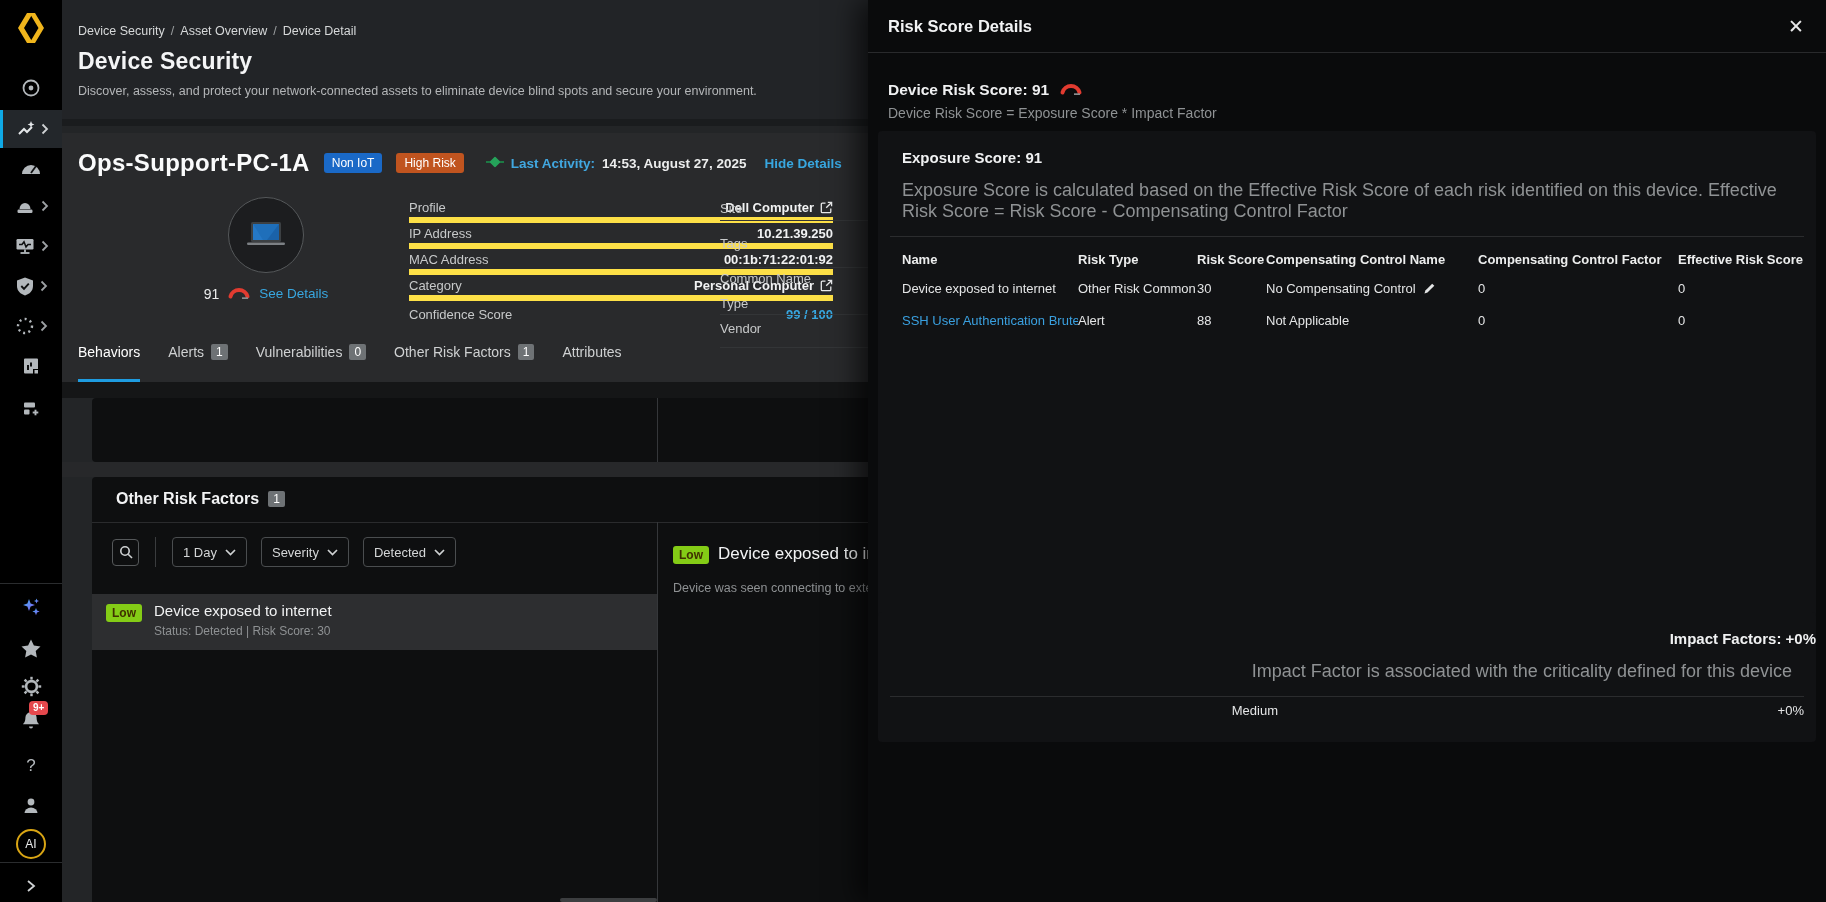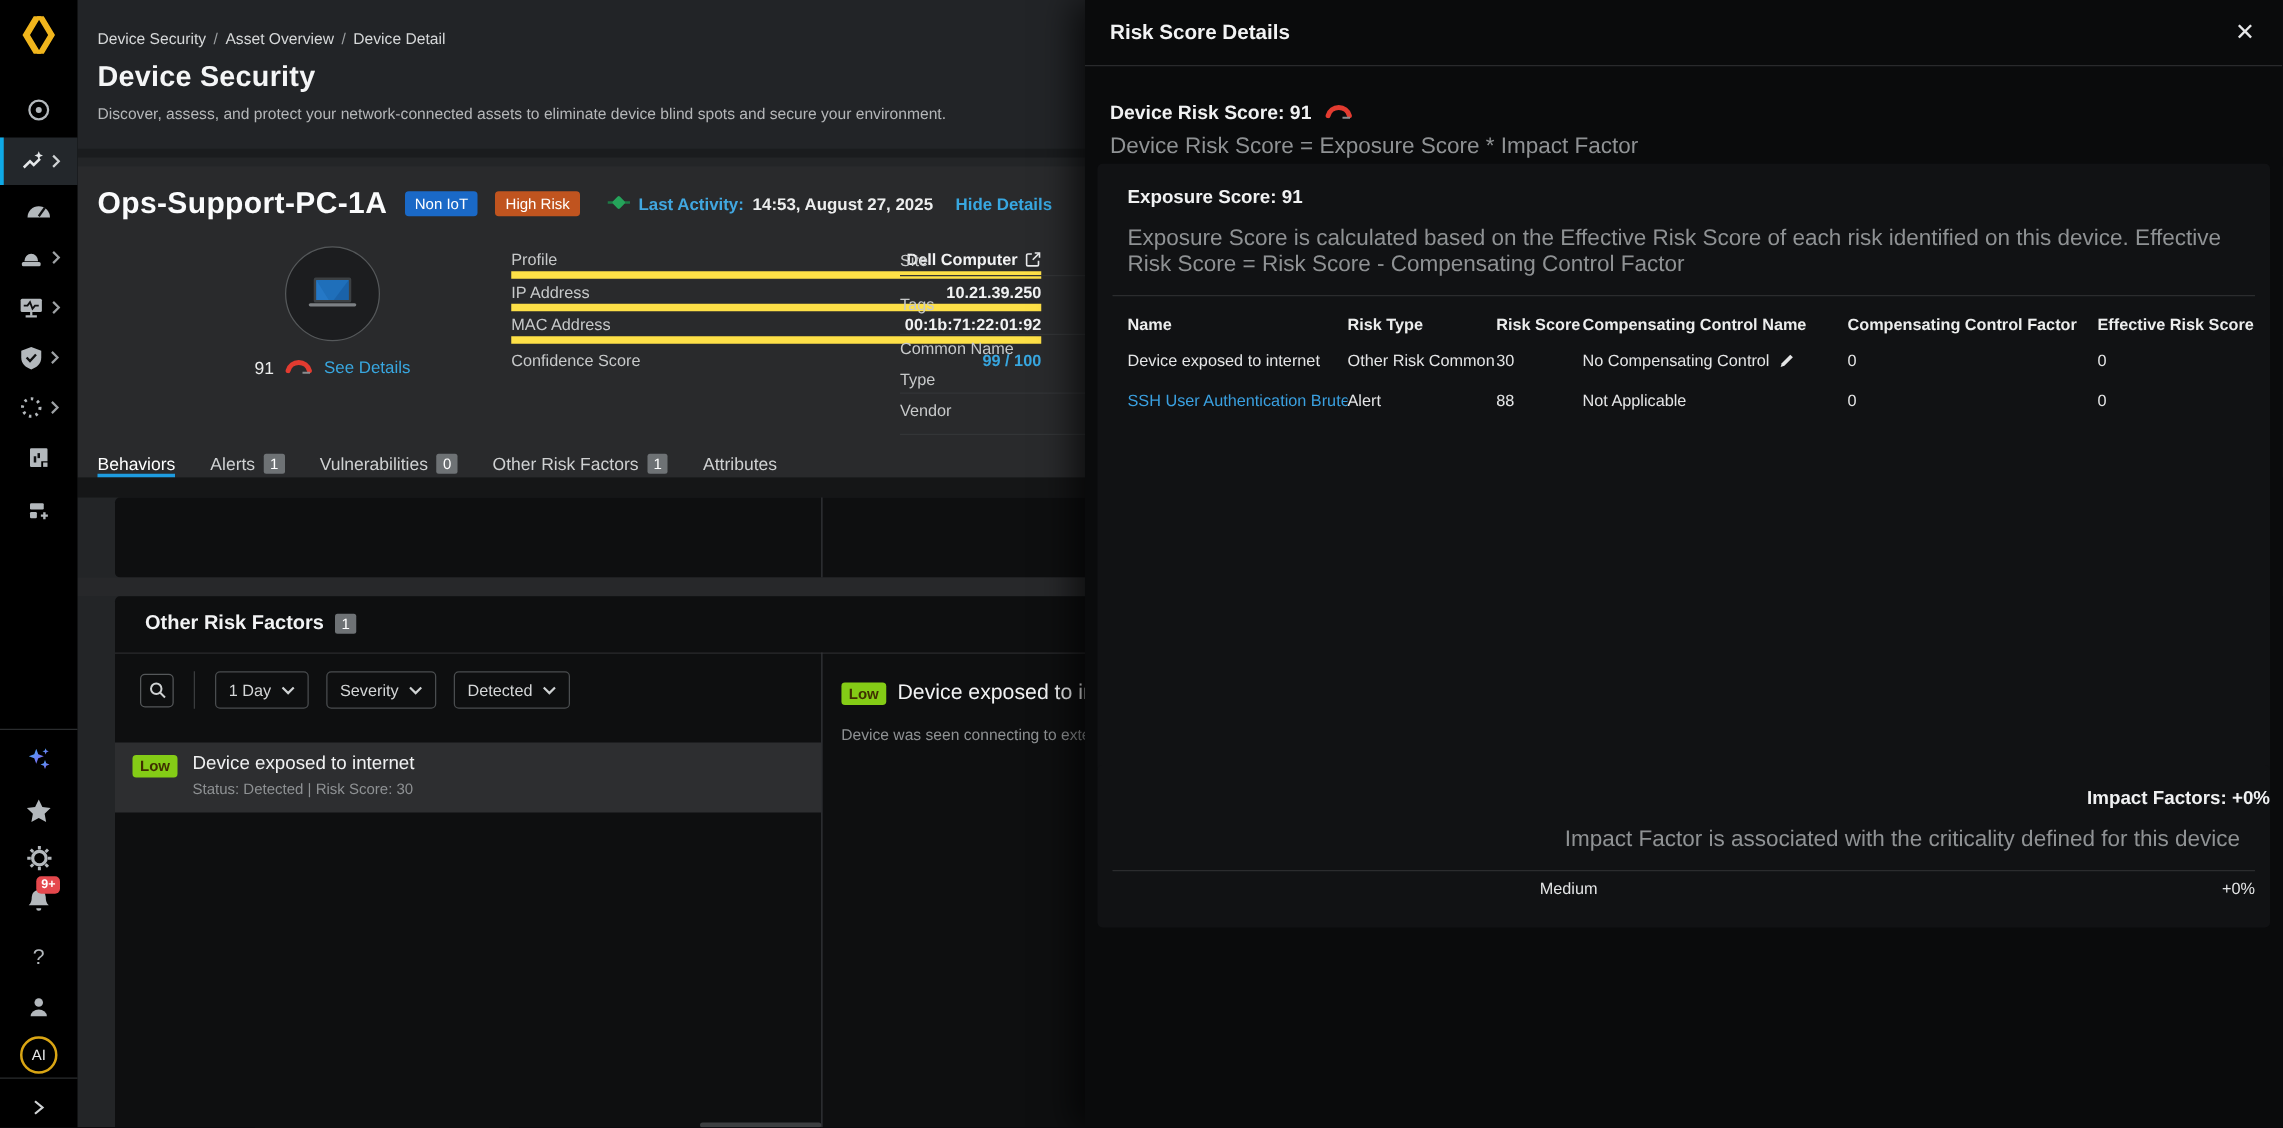--- a/index.html
+++ b/index.html
@@ -56,21 +56,21 @@
   .f-row:last-child { border-bottom:none; }
   .f-label { font-size:13px; color:#c7c9ca; }
   .f-value { font-size:13px; color:#f1f2f3; font-weight:bold; display:flex; align-items:center; gap:6px; }
   .f-value.accent { color:#38a7e0; }
 
   .fields-right { position:absolute; left:658px; top:0; width:1106px; height:249px; }
   .fr-label { position:absolute; font-size:13px; color:#c7c9ca; }
   .fr-div { position:absolute; left:0; right:0; border-top:1px solid #333537; }
 
   .tabs { position:absolute; left:16px; bottom:0; display:flex; gap:28px; }
-  .tab { display:flex; align-items:center; gap:7px; font-size:14px; color:#cfd1d2; padding-bottom:0;
+  .tab { display:flex; align-items:center; gap:7px; font-size:14px; color:#cfd1d2; padding-bottom:19px;
          border-bottom:3px solid transparent; cursor:pointer; }
   .tab.active { color:#fff; border-bottom-color:#1e9ce0; }
   .count-badge { background:#6e7275; color:#fff; font-size:12px; border-radius:2px; padding:1px 5px; line-height:14px; }
 
   .strip { position:absolute; left:0; top:382px; width:100%; height:16px; background:#151617; }
   .card { position:absolute; left:30px; width:1722px; background:#0e0f10; border-radius:4px; }
   .behaviors-card { top:398px; height:64px; }
   .v-div { position:absolute; left:565px; top:0; bottom:0; width:1px; background:#35373a; }
   .gap-band { position:absolute; left:0; top:462px; width:100%; height:15px; background:#27282a; }
 
@@ -105,21 +105,21 @@
 
   
   .overlay { position:absolute; left:868px; top:0; width:958px; height:902px; background:#0a0b0c; z-index:30;
              box-shadow:-10px 0 26px rgba(0,0,0,.65); }
   .ov-header { height:53px; display:flex; align-items:center; justify-content:space-between;
                padding:0 22px 0 20px; border-bottom:1px solid #292a2c; }
   .ov-title { font-size:16.5px; font-weight:bold; color:#f2f3f4; }
   .close-btn { font-size:19px; color:#e8e9ea; cursor:pointer; line-height:1; }
   .drs-line { display:flex; align-items:center; gap:10px; margin:28px 0 0 20px; font-size:15.5px;
               font-weight:bold; color:#f0f1f2; }
-  .formula { margin:6px 0 0 20px; font-size:18px; color:#8f9294; }
+  .formula { margin:6px 0 0 20px; font-size:14px; color:#8f9294; }
 
   .ov-card { position:absolute; left:10px; width:938px; background:#111214; border-radius:4px; }
   .exposure-card { top:131px; height:487px; }
   .impact-card { top:612px; height:130px;text-align:right; }
   .ovc-title { font-size:15px; font-weight:bold; color:#f0f1f2; padding:18px 0 0 24px; }
   .ovc-desc { font-size:18px; color:#8f9294; padding:14px 24px 0 24px; }
   .ovc-div { border-top:1px solid #2b2c2e; margin:14px 12px 0 12px; }
 
   .exp-grid { display:grid; grid-template-columns:176px 119px 69px 212px 200px 1fr;
               padding:0 12px 0 24px; align-items:center; }
@@ -406,20 +406,31 @@
         </div>
         <div class="f-row">
           <span class="f-label">IP Address</span>
           <span class="f-value">10.21.39.250</span>
         </div>
         <div class="f-row">
           <span class="f-label">MAC Address</span>
           <span class="f-value">00:1b:71:22:01:92</span>
         </div>
         <div class="f-row">
+          <span class="f-label">Category</span>
+          <span class="f-value">
+              <span class="link" style="color:#f1f2f3">Personal Computer</span>
+            <svg width="13" height="13" viewBox="0 0 13 13" fill="none" stroke="#e8e9ea" stroke-width="1.3">
+                <path d="M10.8 7.5 v3.2 a1 1 0 0 1 -1 1 H2.3 a1 1 0 0 1 -1-1 V3.2 a1 1 0 0 1 1-1 h3.2"></path>
+                <polyline points="7.8,1.4 11.6,1.4 11.6,5.2"></polyline>
+                <line x1="6.2" y1="6.8" x2="11.3" y2="1.7"></line>
+              </svg>
+            </span>
+        </div>
+        <div class="f-row">
           <span class="f-label">Confidence Score</span>
           <span class="f-value accent">99 / 100</span>
         </div>
       </div>
 
       <div class="fields-right">
         <span class="fr-label" style="top:68px">Site</span>
         <div class="fr-div" style="top:87px"></div>
         <span class="fr-label" style="top:103px">Tags</span>
         <div class="fr-div" style="top:134px"></div>

